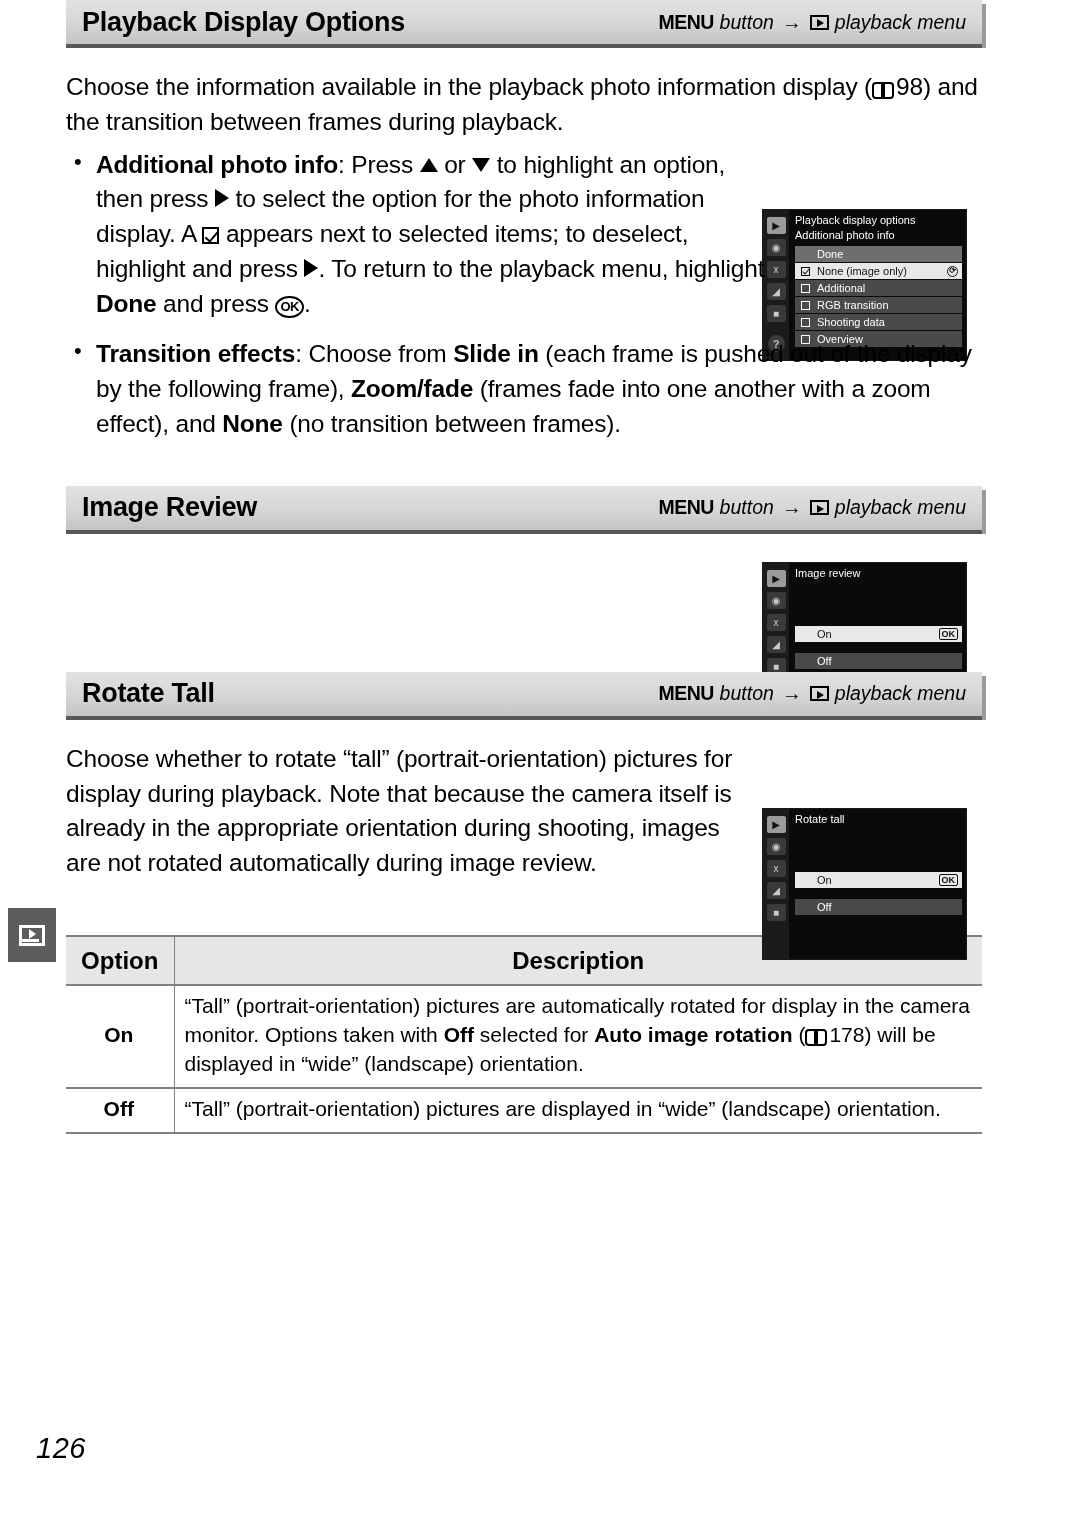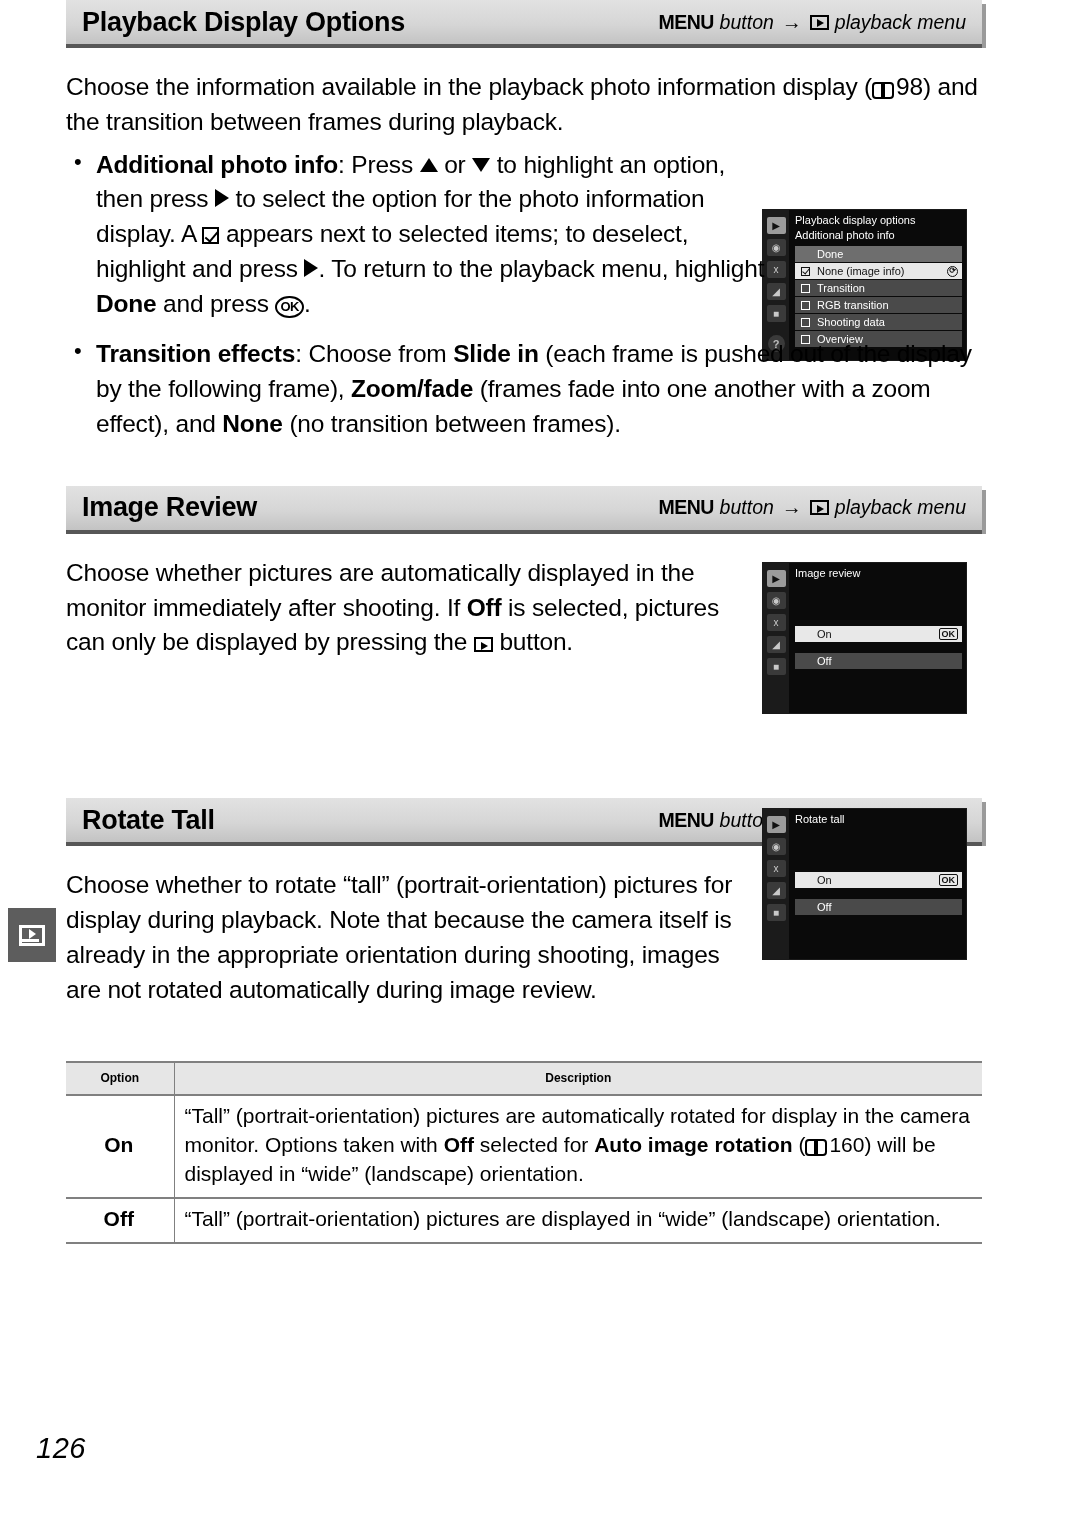--- a/index.html
+++ b/index.html
@@ -294,21 +294,21 @@
   
   table.opts {
     width: 916px;
     border-collapse: collapse;
     font-size: 21px;
     line-height: 1.38;
   }
   table.opts th {
     background: #e6e6e6;
     font-weight: bold;
-    font-size: 12px;
+    font-size: 24px;
     padding: 7px 4px;
     border-top: 2px solid #808080;
     border-bottom: 2px solid #808080;
   }
   table.opts th.c1 { width: 108px; }
   table.opts th.c2 { border-left: 1.5px solid #808080; }
   table.opts td {
     padding: 6px 6px 8px 10px;
     vertical-align: middle;
     border-bottom: 2px solid #808080;
@@ -365,26 +365,26 @@
     </div>
     <div class="screen">
       <div class="lcd-title">Playback display options</div>
       <div class="lcd-sub">Additional photo info</div>
       <div class="row dim">
         <span class="pad"></span>
         <span>Done</span>
       </div>
       <div class="row sel">
         <span class="cb on"></span>
-        <span>None (image info)</span>
+        <span>None (image only)</span>
         <span class="tail circ">⟳</span>
       </div>
       <div class="row dark">
         <span class="cb"></span>
-        <span>Transition</span>
+        <span>Additional</span>
       </div>
       <div class="row dark">
         <span class="cb"></span>
         <span>RGB transition</span>
       </div>
       <div class="row dark">
         <span class="cb"></span>
         <span>Shooting data</span>
       </div>
       <div class="row dark">
@@ -407,23 +407,20 @@
     <span class="sec-title">Image Review</span>
     <span class="sec-path">
       <span class="menu-word">MENU</span>
       <span class="ital">button</span>
       <span class="arrow">→</span>
       <span class="pb-icon"></span>
       <span class="ital">playback menu</span>
     </span>
   </div>
 
-  <div class="body-text mid">
-    <span>Choose whether pictures are automatically displayed in the monitor immediately after shooting.  If </span><b>Off</b><span> is selected, pictures can only be displayed by pressing the </span><span class="pb-icon"></span><span> button.</span>
-  </div>
 
   <div class="lcd" style="left:696px; top:562px;">
     <div class="rail">
       <span class="ri active">▶</span>
       <span class="ri">◉</span>
       <span class="ri">x</span>
       <span class="ri">◢</span>
       <span class="ri">■</span>
     </div>
     <div class="screen">
@@ -483,21 +480,21 @@
     <thead>
       <tr>
         <th class="c1">Option</th>
         <th class="c2">Description</th>
       </tr>
     </thead>
     <tbody>
       <tr>
         <td class="opt">On</td>
         <td class="desc">
-          <span>“Tall” (portrait-orientation) pictures are automatically rotated for display in the camera monitor.  Options taken with </span><b>Off</b><span> selected for </span><b>Auto image rotation</b><span> (</span><span class="book-glyph"></span><span>160</span><span>) will be displayed in “wide” (landscape) orientation.</span>
+          <span>“Tall” (portrait-orientation) pictures are automatically rotated for display in the camera monitor.  Options taken with </span><b>Off</b><span> selected for </span><b>Auto image rotation</b><span> (</span><span class="book-glyph"></span><span>178</span><span>) will be displayed in “wide” (landscape) orientation.</span>
         </td>
       </tr>
       <tr>
         <td class="opt">Off</td>
         <td class="desc">“Tall” (portrait-orientation) pictures are displayed in “wide” (landscape) orientation.</td>
       </tr>
     </tbody>
   </table>
 
 </div>

